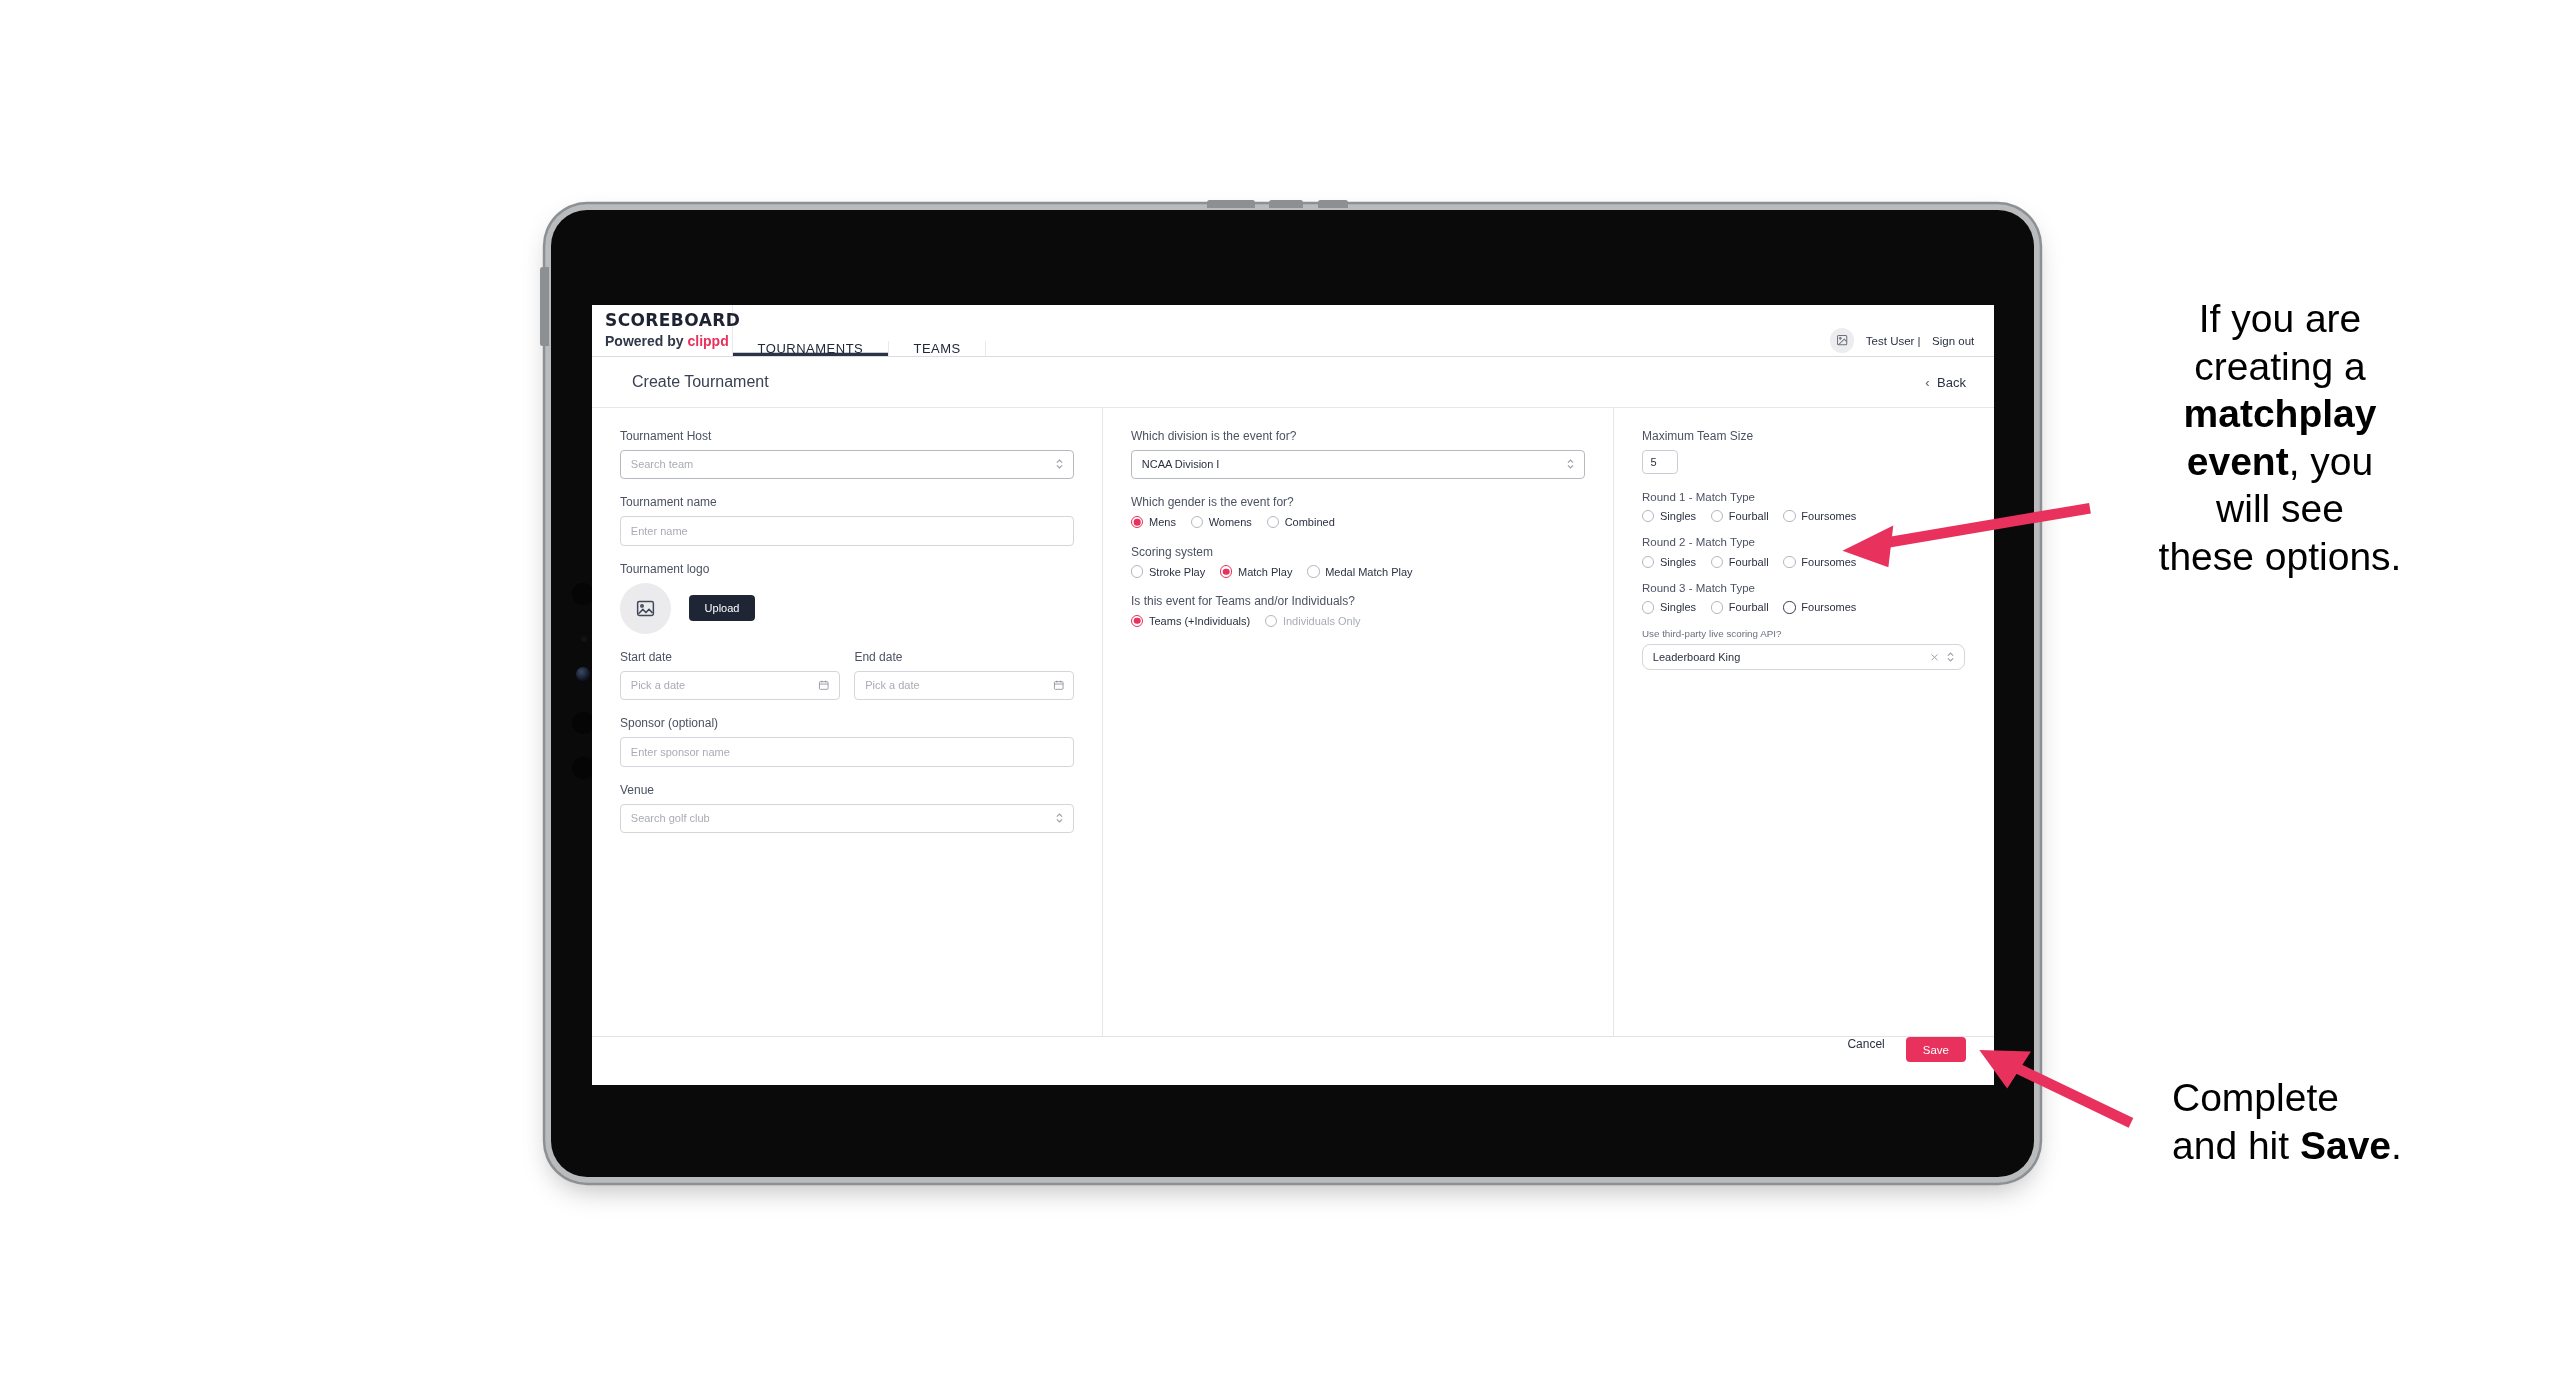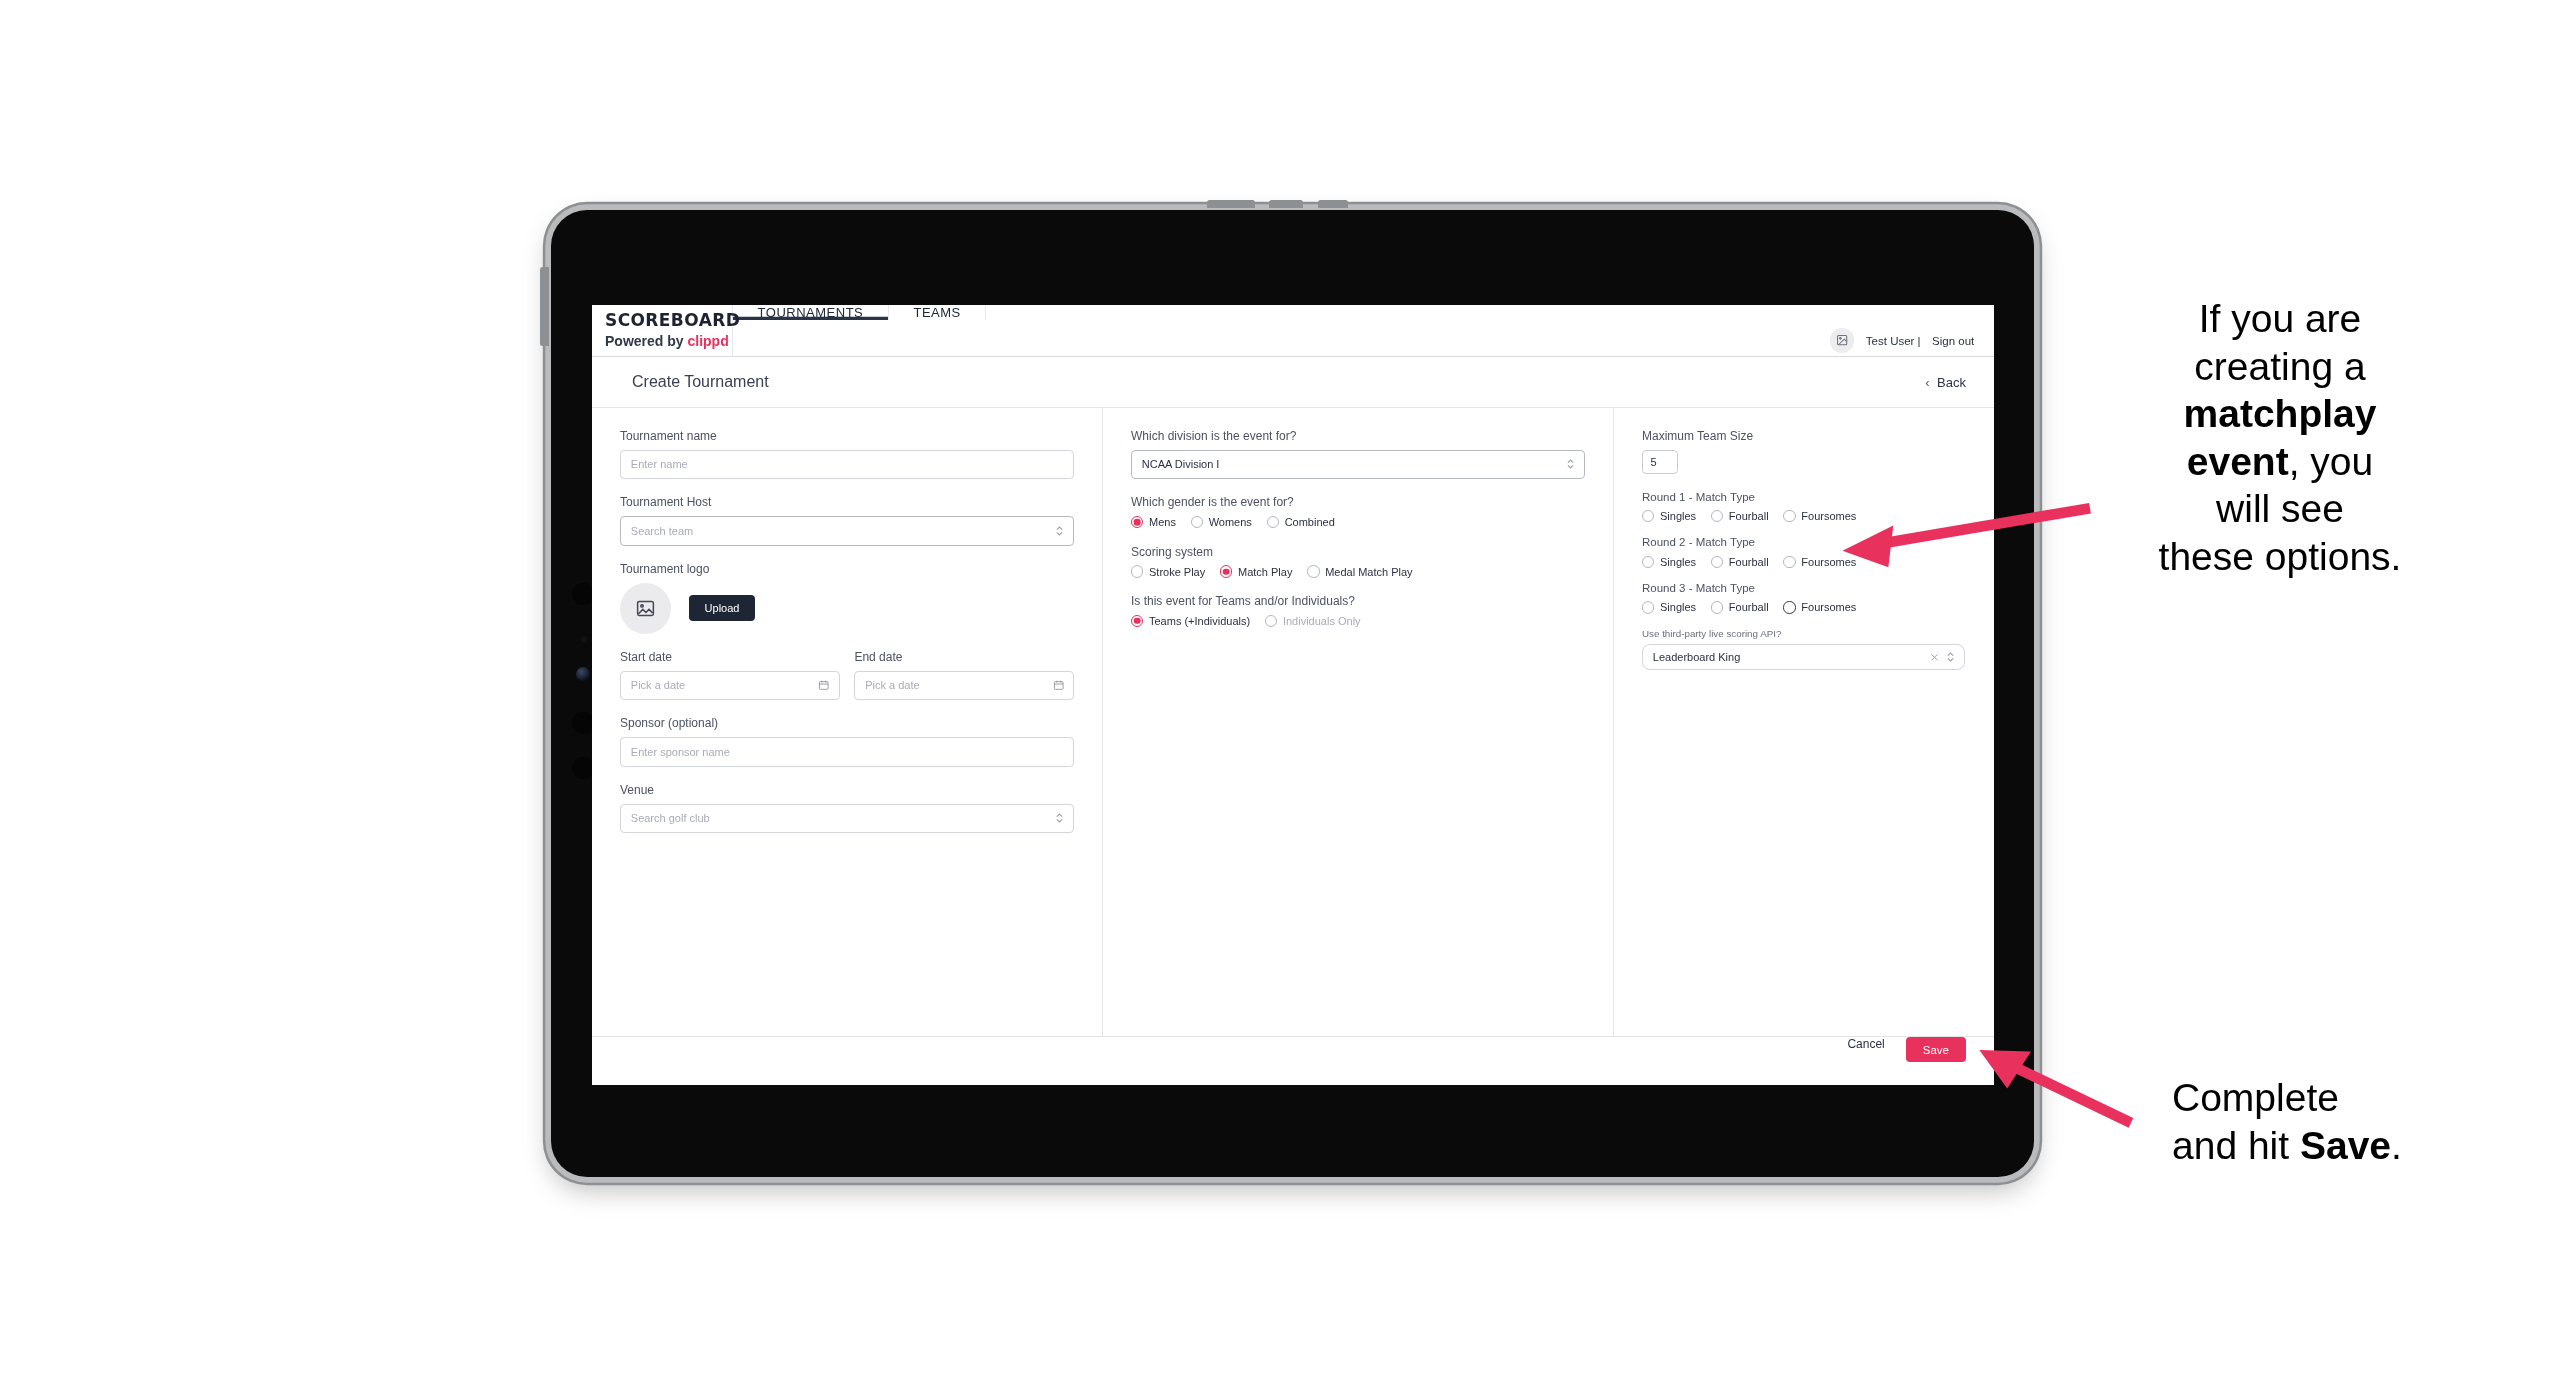--- a/index.html
+++ b/index.html
@@ -61,21 +61,21 @@
   }
   .brand-name {
     font-family: "DejaVu Sans", sans-serif;
     font-weight: 700; font-size: 17px; letter-spacing: 0.4px;
     color: #1d2331; line-height: 1;
     transform: scaleX(1.0);
   }
   .brand-sub { font-size: 14px; color: #303848; margin-top: 3.3px; font-weight: 600; }
   .brand-sub .accent { color: #e8315c; font-weight: 700; }
 
-  .navtabs { display: flex; align-items: flex-start; }
+  .navtabs { display: flex; align-items: flex-end; }
   .navtab {
     display: flex; align-items: center; padding: 0 24.6px;
     font-size: 13px; letter-spacing: 0.5px; color: #20293a;
     border-right: 0.8px solid #e8e9ec; cursor: pointer; background: #fff;
   }
   .navtab.active { box-shadow: inset 0 -3.3px 0 0 #2b3347; }
 
   .nav-spacer { flex: 1; }
   .nav-user { display: flex; align-items: center; gap: 11.5px; padding-right: 19.7px; margin-top: 20px; }
   .avatar {
@@ -242,38 +242,38 @@
         <div class="pagetitle">Create Tournament</div>
         <div class="backlink">
           <span class="chev">‹</span>
           <span>Back</span>
         </div>
       </div>
 
       <div class="columns">
 
         <div class="col col-1">
-
-          <div class="field">
-            <label class="flabel">Tournament name</label>
-            <div class="input soft">
-              <span class="ph">Enter name</span>
-            </div>
-          </div>
 
           <div class="field">
             <label class="flabel">Tournament Host</label>
             <div class="input">
               <span class="ph">Search team</span>
               <span class="right-ic">
                 <svg class="updown" viewBox="0 0 10 14" fill="none" stroke="#9aa0ab" stroke-width="1.3">
                   <path d="M2 5.5L5 2.5L8 5.5"></path>
                     <path d="M2 8.5L5 11.5L8 8.5"></path>
                 </svg>
               </span>
+            </div>
+          </div>
+
+          <div class="field">
+            <label class="flabel">Tournament name</label>
+            <div class="input soft">
+              <span class="ph">Enter name</span>
             </div>
           </div>
 
           <div class="field">
             <label class="flabel">Tournament logo</label>
             <div class="logo-row">
               <div class="logo-circle">
                 <svg viewBox="0 0 24 24" fill="none" stroke="#41485a" stroke-width="1.7">
                   <rect x="3" y="4" width="18" height="16" rx="2"></rect>
                   <circle cx="8" cy="9" r="1.4"></circle>

